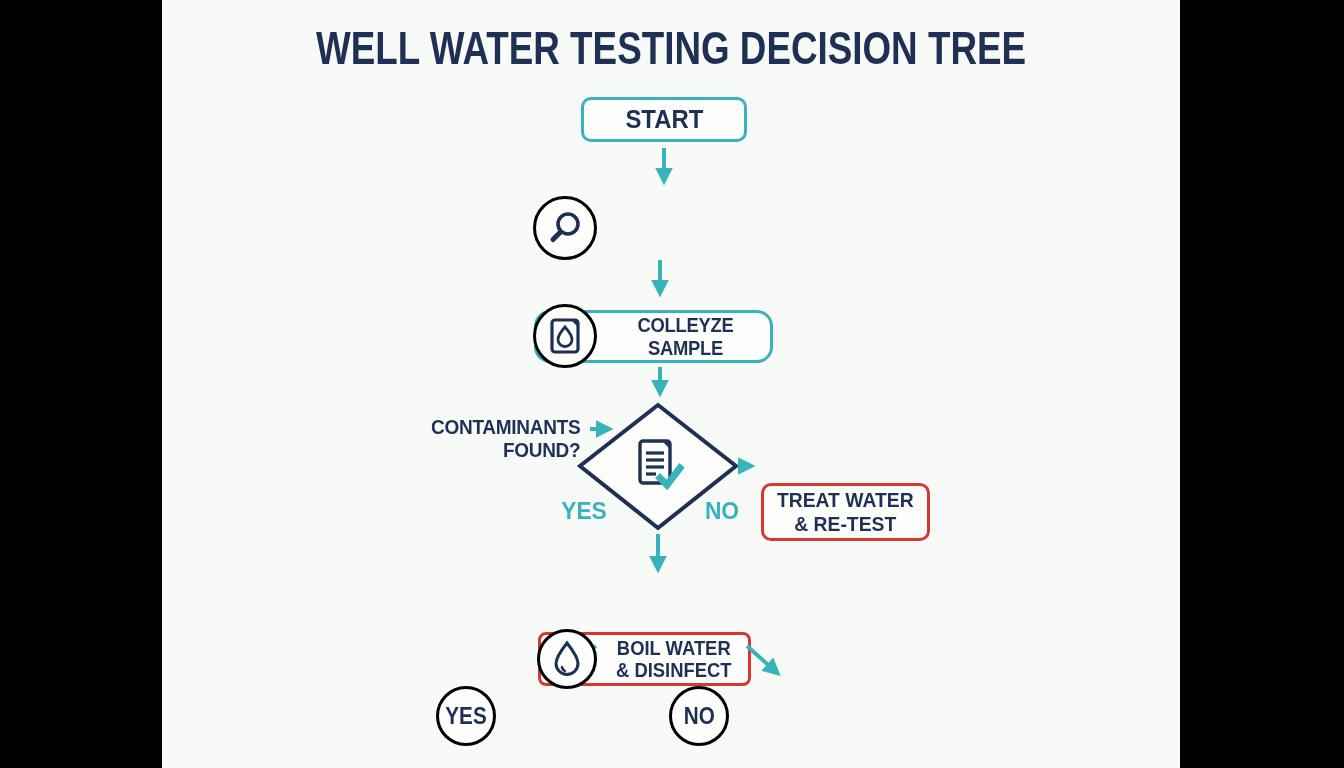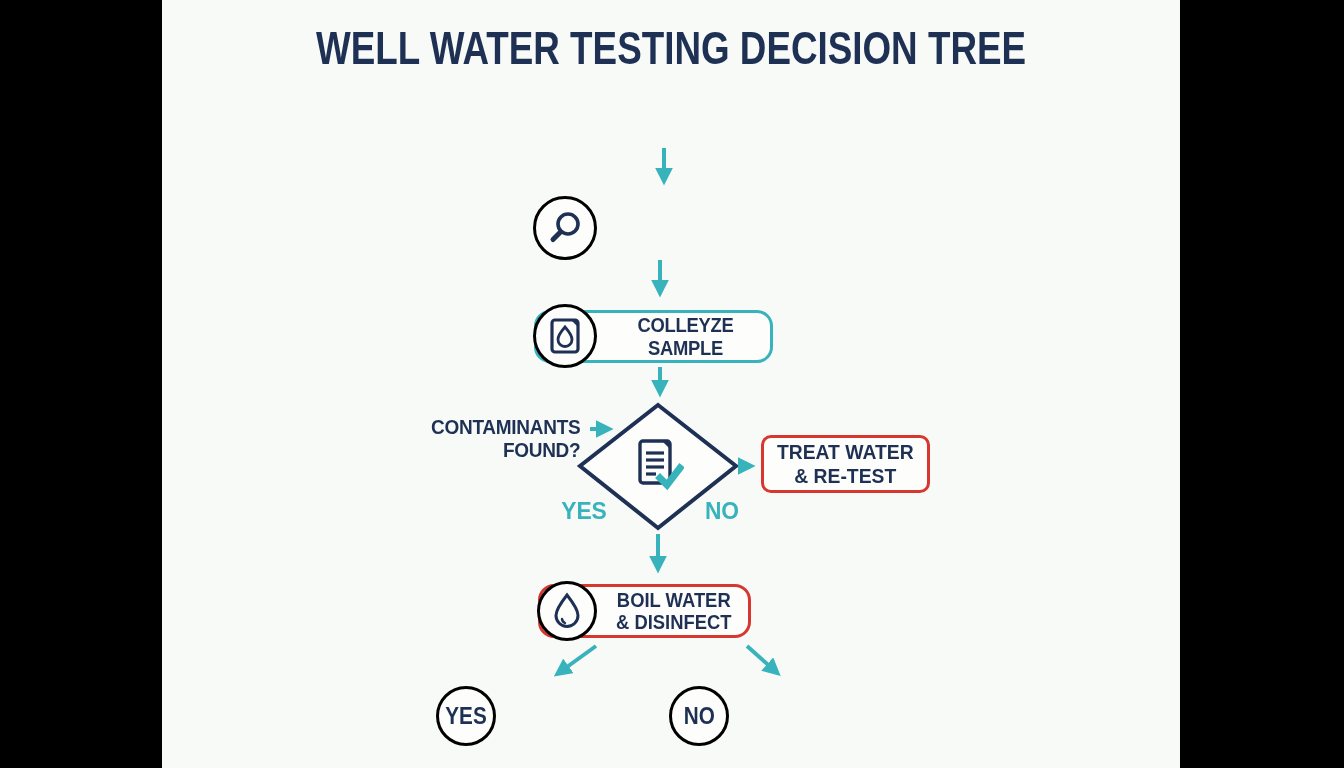--- a/index.html
+++ b/index.html
@@ -10,21 +10,21 @@
   body{font-family:"Liberation Sans",sans-serif;background:#222;}
   .canvas{position:relative;width:1344px;height:768px;background:var(--letterbox);overflow:hidden;}
   .content{position:absolute;left:162px;top:0;width:1018px;height:768px;background:var(--bg);}
   .abs{position:absolute;}
   .title{left:162px;top:21px;width:1018px;text-align:center;font-size:46px;font-weight:bold;
          color:var(--navy);transform:scaleX(0.80);letter-spacing:0px;}
   
   .node{border:3px solid;border-radius:12px;background:var(--nodebg);
         display:flex;align-items:center;justify-content:center;}
   .t{border-color:var(--teal);}
-  .r{border-color:var(--red);}
+  .r{border-color:var(--red);margin-top:48px;}
   .g{border-color:var(--green);}
   .node-label{color:var(--navy);font-weight:bold;text-align:center;white-space:pre-line;
               transform:scaleX(0.92);line-height:1.12;}
   .badge{border:3px solid;border-radius:50%;background:var(--nodebg);z-index:3;
          display:flex;align-items:center;justify-content:center;}
   .badge-text{color:var(--navy);font-weight:bold;transform:scaleX(0.9);}
   .side-label{color:var(--navy);font-weight:bold;font-size:20px;letter-spacing:-0.3px;
               transform:scaleX(0.95);}
   .yn{color:var(--teal);font-weight:bold;font-size:24px;transform:scaleX(0.95);}
   .offset-label{position:absolute;top:0;bottom:0;display:flex;align-items:center;justify-content:center;}
@@ -32,20 +32,23 @@
   .connector-layer{position:absolute;left:0;top:0;width:1344px;height:768px;pointer-events:none;z-index:2;}
 </style>
 </head>
 <body>
 
 <div class="canvas">
   <div class="content"></div>
 
   <div class="abs title">WELL WATER TESTING DECISION TREE</div>
 
+  <div class="abs node t" style="left:581px;top:97px;width:166px;height:45px;border-radius:10px;">
+    <span class="node-label" style="font-size:26px;">START</span>
+  </div>
 
   <div class="abs badge t" style="left:533px;top:196px;width:64px;height:64px;">
     <svg width="38" height="38" viewBox="0 0 38 38">
       <circle cx="22" cy="15" r="10" fill="none" stroke="#1e3154" stroke-width="3.6"></circle>
       <line x1="14.5" y1="23" x2="7" y2="30.5" stroke="#1e3154" stroke-width="5" stroke-linecap="round"></line>
     </svg>
   </div>
 
   <div class="abs node t" style="left:534px;top:310px;width:239px;height:53px;border-radius:16px;">
     <span class="offset-label" style="left:66px;right:2px;">
@@ -78,21 +81,21 @@
   </div>
 
   <div class="abs yn" style="left:560px;top:497px;">YES</div>
   <div class="abs yn" style="left:704px;top:497px;">NO</div>
 
   <div class="abs node r" style="left:761px;top:435px;width:169px;height:58px;border-radius:10px;">
     <span class="node-label" style="font-size:21px;">TREAT WATER
 &amp; RE-TEST</span>
   </div>
 
-  <div class="abs node r" style="left:538px;top:584px;width:213px;height:54px;border-radius:16px;padding-left:25px;">
+  <div class="abs node r" style="left:538px;top:584px;width:213px;height:54px;border-radius:8px;padding-left:25px;">
     <span class="offset-label" style="left:60px;right:2px;">
       <span class="node-label" style="font-size:20px;">BOIL WATER
 &amp; DISINFECT</span>
     </span>
   </div>
   <div class="abs badge r" style="left:537px;top:581px;width:60px;height:60px;">
     <svg width="32" height="38" viewBox="0 0 32 38">
       <path d="M16 3 C16 3 5 17 5 23.5 a11 11 0 0 0 22 0 C27 17 16 3 16 3 Z" fill="none" stroke="#1e3154" stroke-width="3"></path>
       <path d="M11 27 a5 5 0 0 0 3 4" fill="none" stroke="#1e3154" stroke-width="2.4" stroke-linecap="round"></path>
     </svg>

